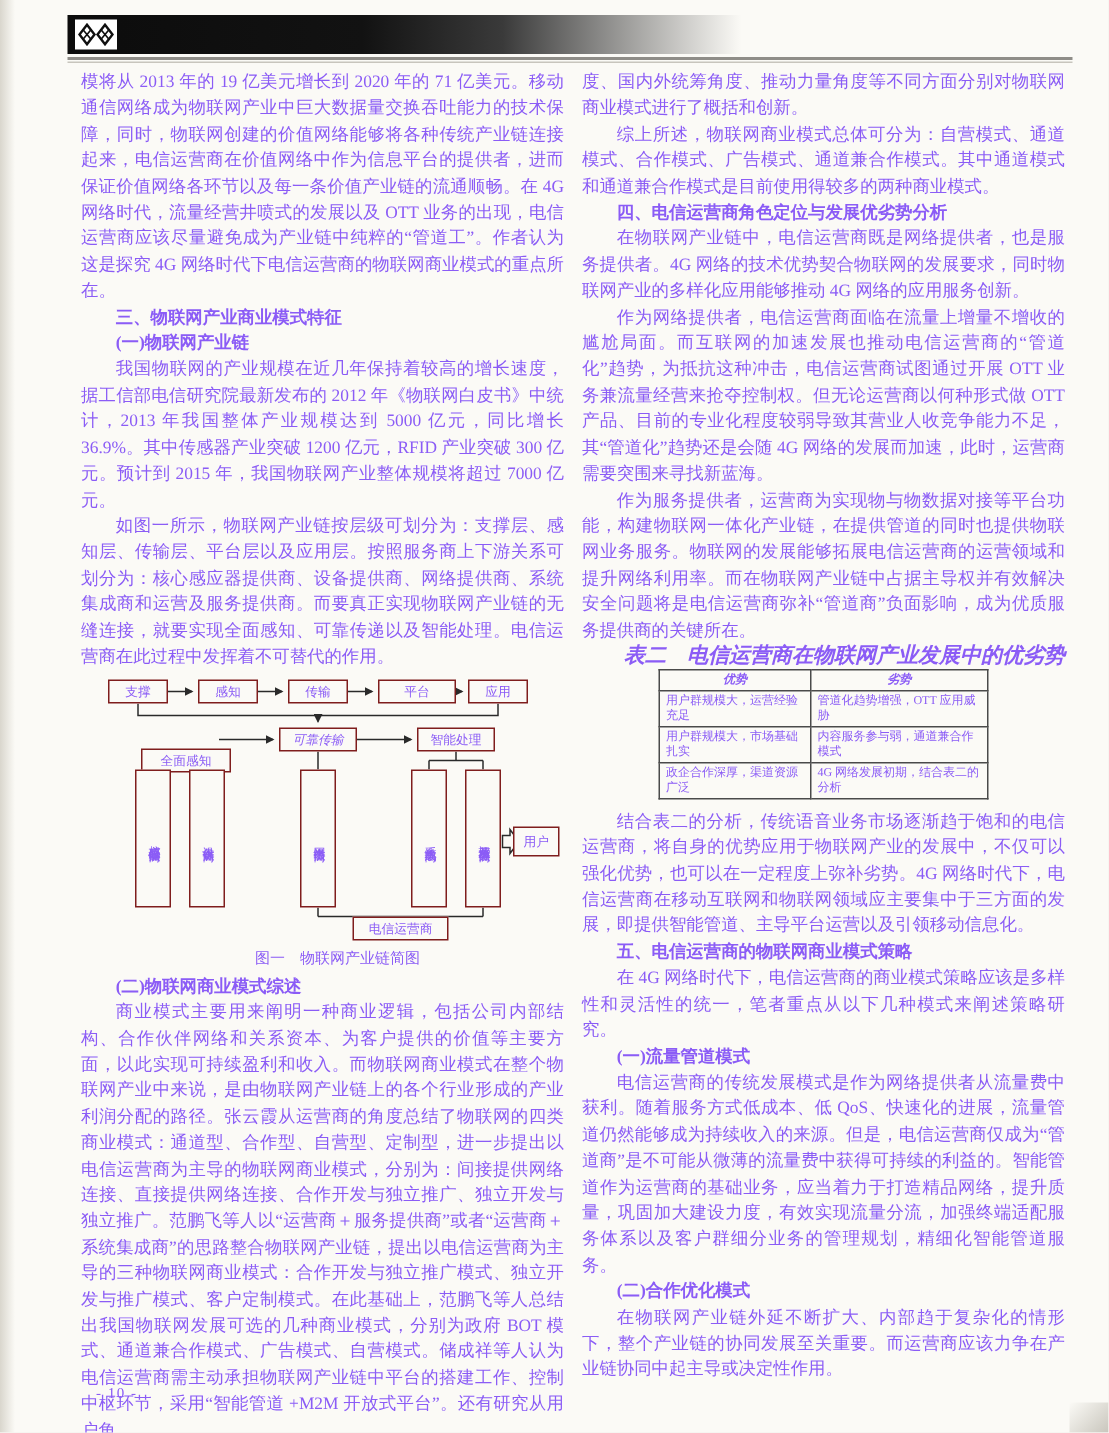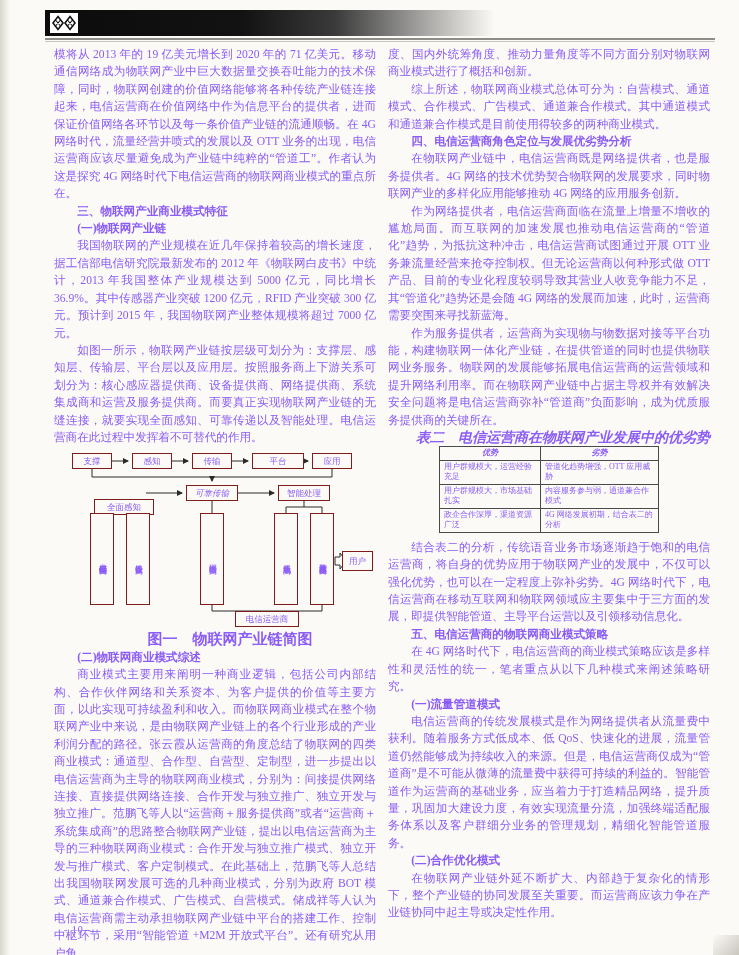--- a/index.html
+++ b/index.html
@@ -24,21 +24,21 @@
   .col p.noindent{text-indent:0;}
   .col .hd{font-weight:bold;text-indent:2em;margin:0;}
   
   .figure{position:relative;width:320px;height:178px;margin:5px 0 2px 0;}
   .figure svg.wires{position:absolute;left:0;top:0;}
   .fb{position:absolute;border:1px solid #7f1d1d;background:#fbfaf6;box-sizing:border-box;
       display:flex;align-items:center;justify-content:center;
       font-size:8.5px;line-height:1;text-indent:0;}
   .vt{writing-mode:vertical-rl;text-orientation:upright;letter-spacing:0.5px;font-size:8px;
       padding:2px 0;}
-  .fig-caption{text-align:center;font-weight:bold;font-size:15px;margin:3px 0 5px 0;text-indent:0;}
+  .fig-caption{text-align:center;font-weight:normal;font-size:10px;margin:3px 0 5px 0;text-indent:0;}
   
   .tbl-caption{text-align:center;font-weight:bold;font-style:italic;font-size:14px;
       margin:5px 0 3px 0;text-indent:0;}
   table.opt{margin:0 auto 6px auto;border-collapse:collapse;width:220px;
       font-size:8px;line-height:10.5px;}
   table.opt th,table.opt td{border:1px solid #4a4a4a;padding:1px 4px;text-indent:0;}
   table.opt th{font-weight:bold;text-align:center;font-style:italic;}
   table.opt td{text-align:left;}
   
   .footer{position:absolute;left:64px;bottom:20px;font-size:10px;letter-spacing:1px;}

